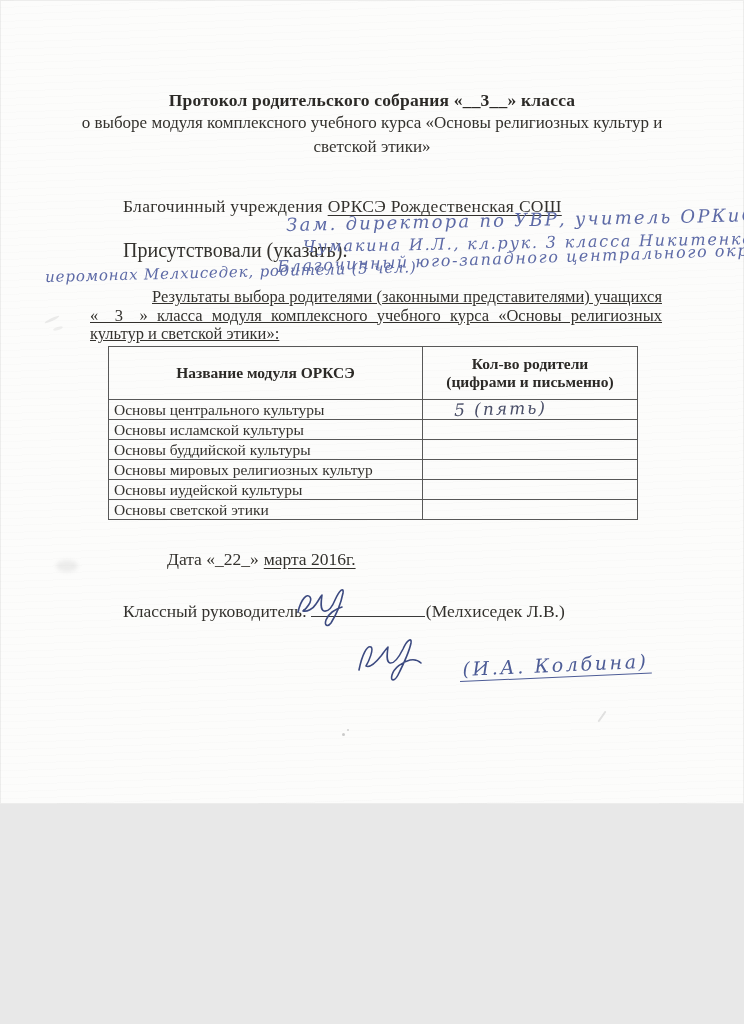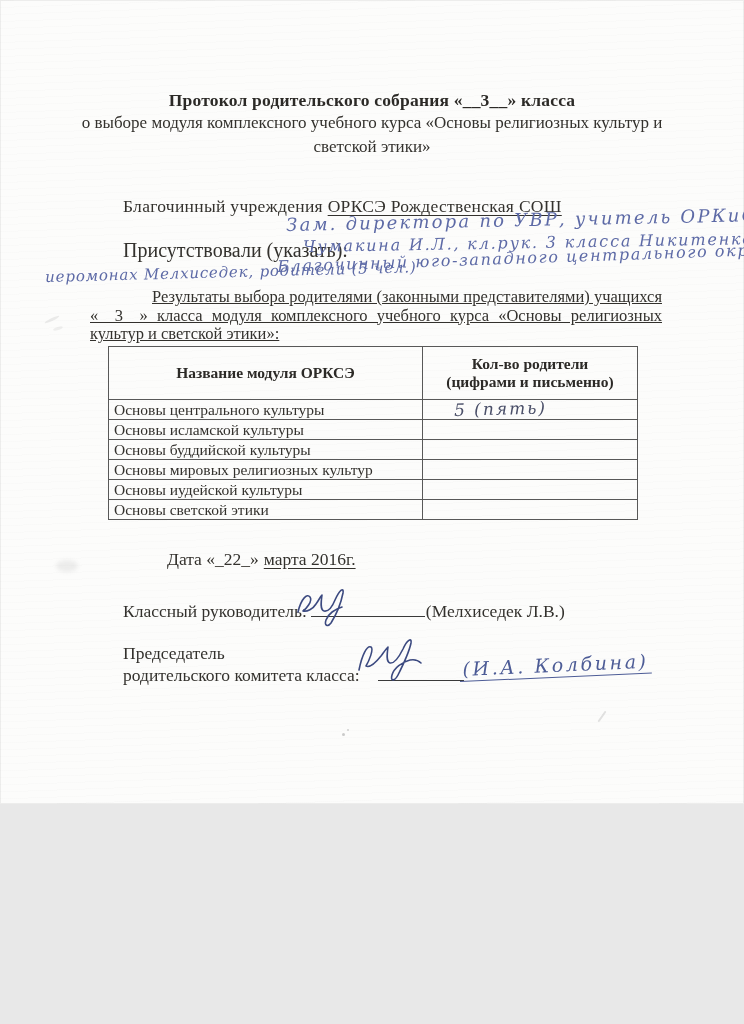--- a/index.html
+++ b/index.html
@@ -131,26 +131,20 @@
   </div>
 
   <div class="teacher-line">
     <span>Классный руководитель:</span><span class="blank blank-teacher"></span><span>(Мелхиседек Л.В.)</span>
   </div>
 
   <svg class="sig sig-1" width="80" height="46" viewBox="0 0 80 46">
     <path d="M6 28 C9 15 15 9 18 13 C21 17 14 25 11 27 C15 28 21 25 24 20 C27 16 28 13 30 11 C29 18 28 26 32 27 C37 28 41 21 43 16 C48 5 52 3 51 9 C49 19 44 31 39 39 C36 43 32 42 34 36 C36 30 43 25 50 23"></path>
   </svg>
 
-  <div class="chair-label">
-    <div>Председатель</div>
-    <div>
-      <span>родительского комитета класса:</span><span class="blank blank-chair"></span>
-    </div>
-  </div>
 
   <svg class="sig sig-2" width="90" height="52" viewBox="0 0 90 52">
     <path d="M7 36 C10 21 15 11 19 13 C22 15 17 27 14 32 C18 34 25 27 29 22 C32 18 34 15 36 13 C35 20 34 28 38 29 C43 30 48 21 51 15 C55 6 60 3 59 9 C57 19 51 31 46 41 C43 47 38 48 40 41 C42 34 50 28 58 26 C63 25 67 27 69 29"></path>
   </svg>
 
   <div class="hand chair-name">(И.А. Колбина)</div>
 
   <div class="artifact a1"></div>
   <div class="artifact a1b"></div>
   <div class="artifact a2"></div>

